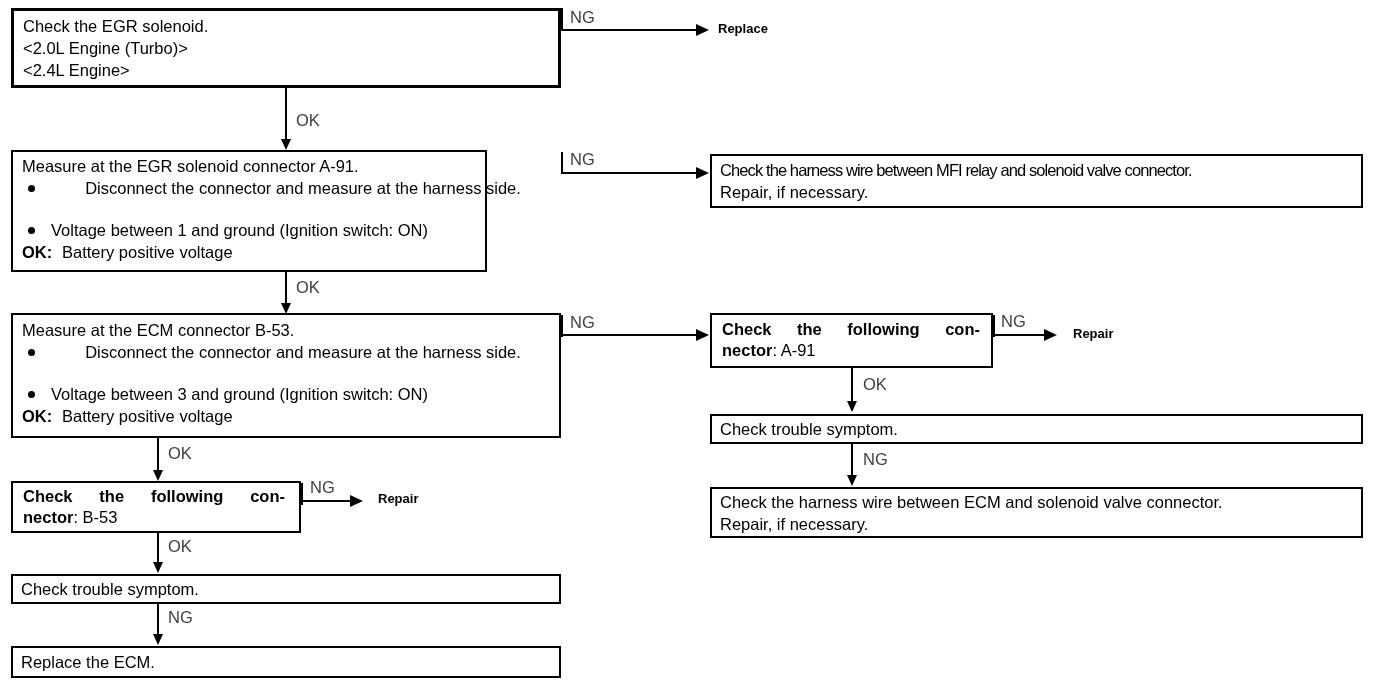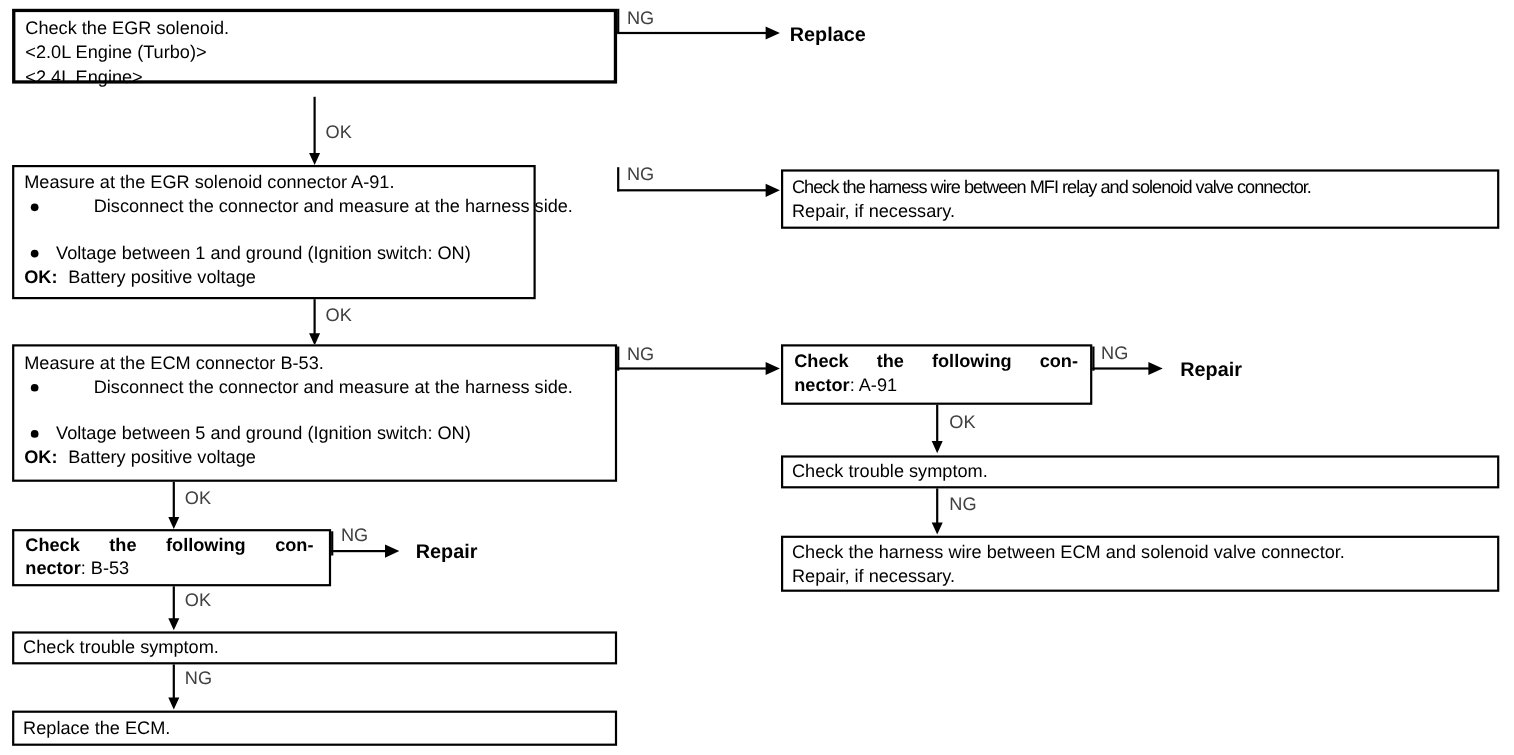--- a/index.html
+++ b/index.html
@@ -77,34 +77,34 @@
   .arrow-right {
     position: absolute;
     width: 0;
     height: 0;
     border-top: 6px solid transparent;
     border-bottom: 6px solid transparent;
     border-left: 13px solid #000;
   }
   .endlabel {
     position: absolute;
-    font-size: 18px;
+    font-size: 13px;
     font-weight: bold;
     white-space: nowrap;
   }
   .condensed {
     letter-spacing: -0.9px;
   }
 </style>
 </head>
 <body>
 
 <div id="canvas">
 
-  <div class="box" style="left:11px; top:8px; width:550px; height:68px; border-width:3px;">
+  <div class="box" style="left:11px; top:8px; width:550px; height:80px; border-width:3px;">
     <div class="box-inner" style="top:5px;">
       <div class="line" style="top:0px;">Check the EGR solenoid.</div>
       <div class="line" style="top:22px;">&lt;2.0L Engine (Turbo)&gt;</div>
       <div class="line" style="top:44px;">&lt;2.4L  Engine&gt;</div>
     </div>
   </div>
 
   <div class="vline" style="left:561px; top:8px; height:22px;"></div>
   <div class="hline" style="left:561px; top:29px; width:136px;"></div>
   <div class="arrow-right" style="left:696px; top:24px;"></div>
@@ -142,21 +142,21 @@
   <div class="vline" style="left:285px; top:272px; height:36px;"></div>
   <div class="arrow-down" style="left:281px; top:303px;"></div>
   <div class="cond" style="left:296px; top:278px;">OK</div>
 
   <div class="box" style="left:11px; top:313px; width:550px; height:125px;">
     <div class="box-inner" style="top:5px;">
       <div class="line" style="top:0px;">Measure at the ECM connector B-53.</div>
       <span class="bullet-dot" style="left:6px; top:29px;"></span>
       <div class="bullet-row" style="left:29px; top:22px; white-space:normal; width:504px;">Disconnect the connector and measure at the harness side.</div>
       <span class="bullet-dot" style="left:6px; top:71px;"></span>
-      <div class="bullet-row" style="left:29px; top:64px;">Voltage between 5 and ground (Ignition switch: ON)</div>
+      <div class="bullet-row" style="left:29px; top:64px;">Voltage between 3 and ground (Ignition switch: ON)</div>
       <div class="line bold" style="left:0px; top:86px;">OK:</div>
       <div class="line" style="left:40px; top:86px;">Battery positive voltage</div>
     </div>
   </div>
 
   <div class="vline" style="left:561px; top:315px; height:22px;"></div>
   <div class="hline" style="left:561px; top:334px; width:136px;"></div>
   <div class="arrow-right" style="left:696px; top:329px;"></div>
   <div class="cond" style="left:570px; top:313px;">NG</div>
 

